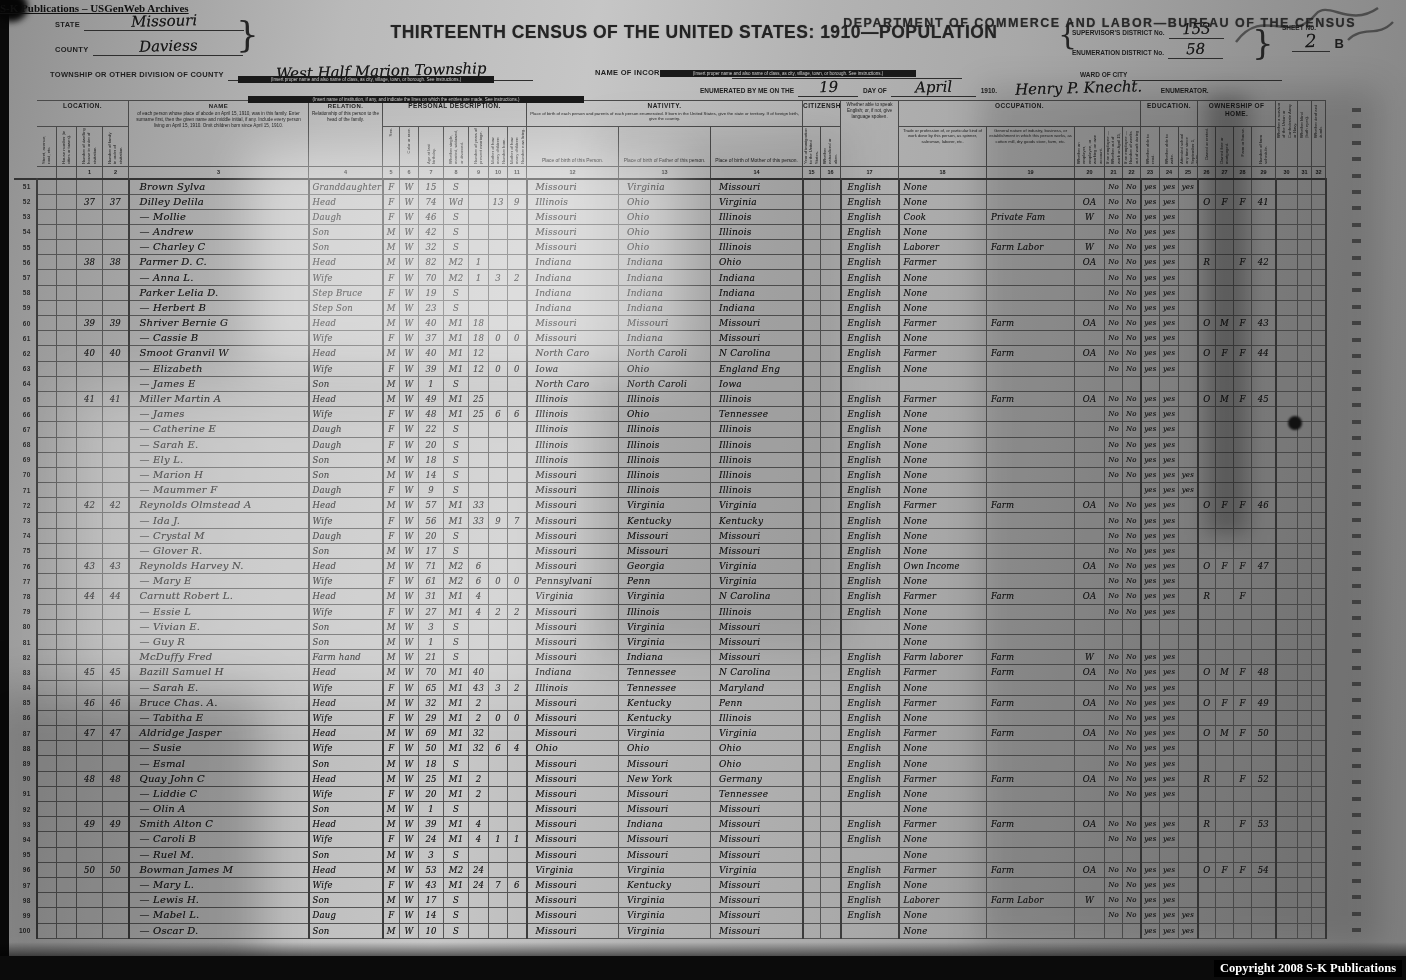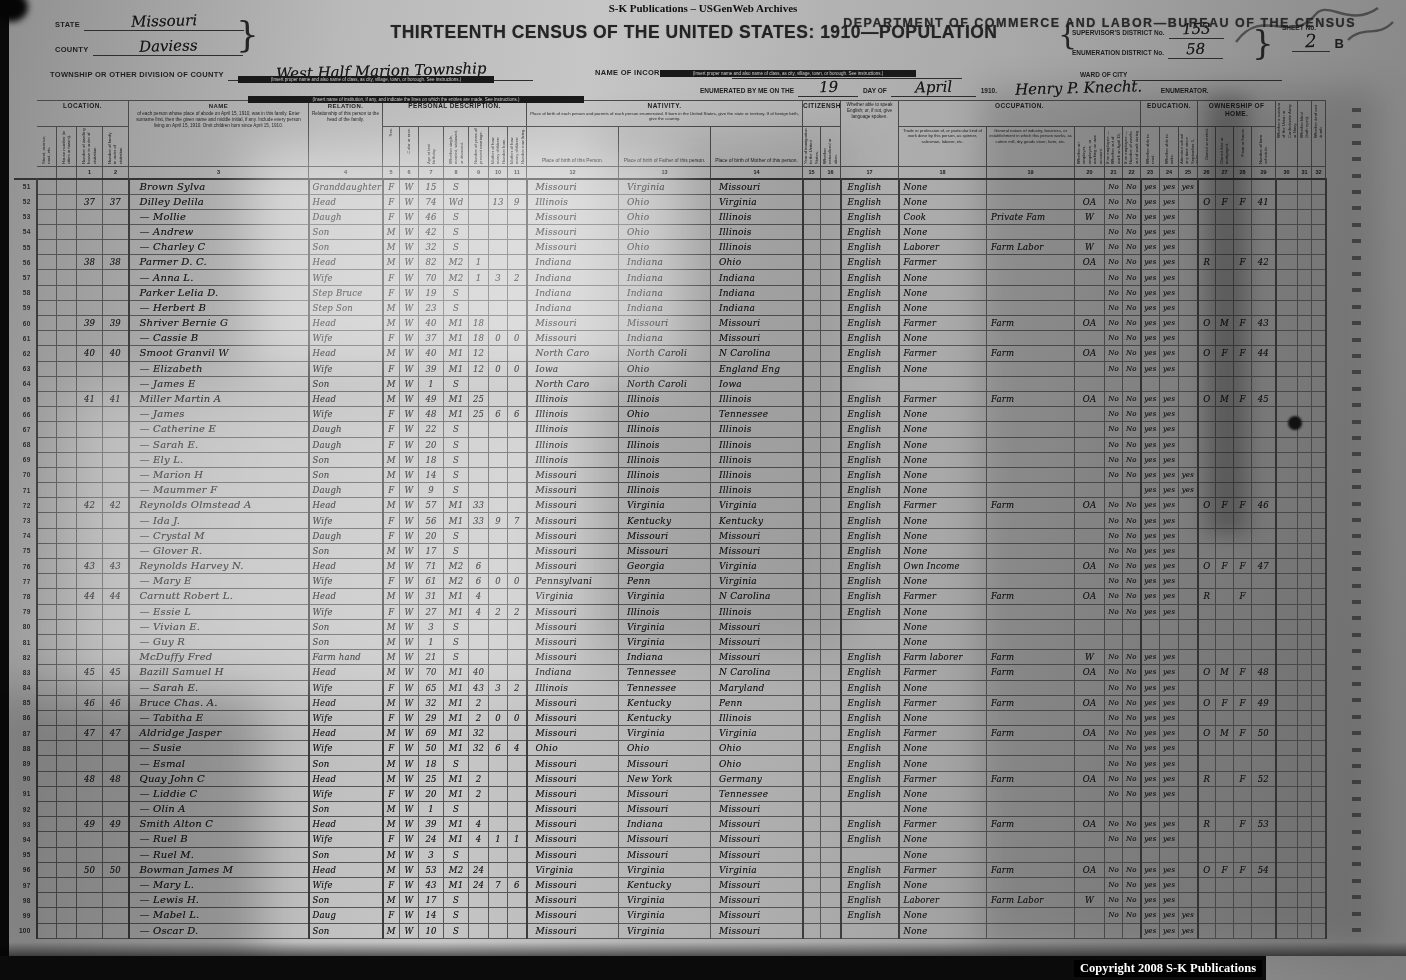--- a/index.html
+++ b/index.html
@@ -12,22 +12,22 @@
   .shade-right{position:absolute;left:980px;top:88px;width:400px;height:860px;background:rgba(0,0,0,.15);filter:blur(16px);pointer-events:none;z-index:6;}
   .shade-mid{position:absolute;left:600px;top:130px;width:250px;height:520px;background:rgba(0,0,0,.10);filter:blur(20px);pointer-events:none;z-index:6;}
   .shade-bl{position:absolute;left:-20px;top:690px;width:280px;height:290px;background:rgba(0,0,0,.22);filter:blur(24px);pointer-events:none;z-index:6;}
   .light-1{position:absolute;left:250px;top:150px;width:430px;height:220px;background:rgba(255,255,255,.42);filter:blur(24px);pointer-events:none;z-index:6;}
   .light-2{position:absolute;left:70px;top:390px;width:500px;height:300px;background:rgba(255,255,255,.28);filter:blur(28px);pointer-events:none;z-index:6;}
   .streak{position:absolute;left:1206px;top:95px;width:42px;height:440px;background:rgba(0,0,0,.26);filter:blur(10px);pointer-events:none;z-index:6;}
   .inkspot{position:absolute;left:1288px;top:416px;width:14px;height:14px;border-radius:50%;background:#111;filter:blur(1px);z-index:6;}
   .right-ticks{position:absolute;left:1352px;top:108px;width:9px;height:830px;z-index:3;
     background:repeating-linear-gradient(to bottom,rgba(25,25,25,.55) 0 4px,transparent 4px 16.4px);}
   
-  .banner{position:absolute;top:2px;left:0;right:0;text-align:center;
-          font:bold 11px "Liberation Serif",serif;color:#101010;z-index:4;}
+  .banner{position:absolute;top:2px;left:0;right:0;text-align:left;
+          font:bold 11px "Liberation Serif",serif;color:#101010;z-index:4;text-decoration:underline;}
   .dept{position:absolute;top:16px;left:0;right:50px;text-align:right;
         font:bold 12.5px "Liberation Sans",sans-serif;letter-spacing:1.5px;color:#2a2a2a;z-index:4;text-shadow:0 0 1px rgba(0,0,0,.5);}
   .census-title{position:absolute;top:22px;left:0;right:50px;text-align:center;
         font:bold 17.5px "Liberation Sans",sans-serif;letter-spacing:.5px;color:#242424;z-index:4;text-shadow:0 0 1px rgba(0,0,0,.45);padding-left:32px;}
   
   .hdr{position:absolute;z-index:4;white-space:nowrap;}
   .plbl{font:bold 7.5px "Liberation Sans",sans-serif;color:#1d1d1d;letter-spacing:.3px;}
   .plbl-sm{font:bold 6.5px "Liberation Sans",sans-serif;color:#1d1d1d;}
   .hw{font:italic 15px "DejaVu Serif",serif;color:#161616;display:inline-block;transform:rotate(-1.5deg);text-shadow:0 0 .6px rgba(0,0,0,.5);}
   .fill-line{display:inline-block;border-bottom:1px solid #2e2e2e;vertical-align:bottom;text-align:center;}
@@ -61,21 +61,21 @@
   tbody td.c6{font-size:8.5px;text-align:left;padding-left:3px;}
   tbody td.c14,tbody td.c15,tbody td.c16{font-size:9px;text-align:left;padding-left:8px;}
   tbody td.c19{font-size:8.5px;text-align:left;padding-left:6px;}
   tbody td.c20,tbody td.c21{font-size:8.5px;text-align:left;padding-left:4px;}
   tbody td.c23,tbody td.c24,tbody td.c25,tbody td.c26,tbody td.c27{font-size:7px;}
   td.c1,td.c5,td.c6,td.c7,td.c14,td.c17,td.c19,td.c20,td.c25,td.c28,td.c32{border-left-width:2px;border-left-color:#3c3c3c;}
   td.c34{border-right-width:2px;border-right-color:#3c3c3c;}
   thead{border-bottom:2px solid #333;}
   tr.newfam td{border-top-width:1.6px;border-top-color:#333;}
   
-  .footer{position:absolute;left:0;bottom:0;width:1266px;height:24px;background:#0b0b0b;z-index:8;}
+  .footer{position:absolute;left:0;bottom:0;width:1406px;height:24px;background:#0b0b0b;z-index:8;}
   .footer-shadow{position:absolute;left:0;bottom:24px;width:1406px;height:14px;
                  background:linear-gradient(to bottom,rgba(0,0,0,0),rgba(0,0,0,.55));z-index:7;}
   .copyright{position:absolute;right:4px;bottom:3px;background:#000;color:#fff;
              font:bold 12.5px "Liberation Serif",serif;padding:1px 6px;}
 </style>
 </head>
 <body>
 
 <div class="page">
 
@@ -1941,21 +1941,21 @@
           <td class="c32"></td>
           <td class="c33"></td>
           <td class="c34"></td>
         </tr>
         <tr>
           <td class="c0">94</td>
           <td class="c1"></td>
           <td class="c2"></td>
           <td class="c3"></td>
           <td class="c4"></td>
-          <td class="c5">— Ruel B</td>
+          <td class="c5">— Caroli B</td>
           <td class="c6">Wife</td>
           <td class="c7">F</td>
           <td class="c8">W</td>
           <td class="c9">24</td>
           <td class="c10">M1</td>
           <td class="c11">4</td>
           <td class="c12">1</td>
           <td class="c13">1</td>
           <td class="c14">Missouri</td>
           <td class="c15">Missouri</td>

